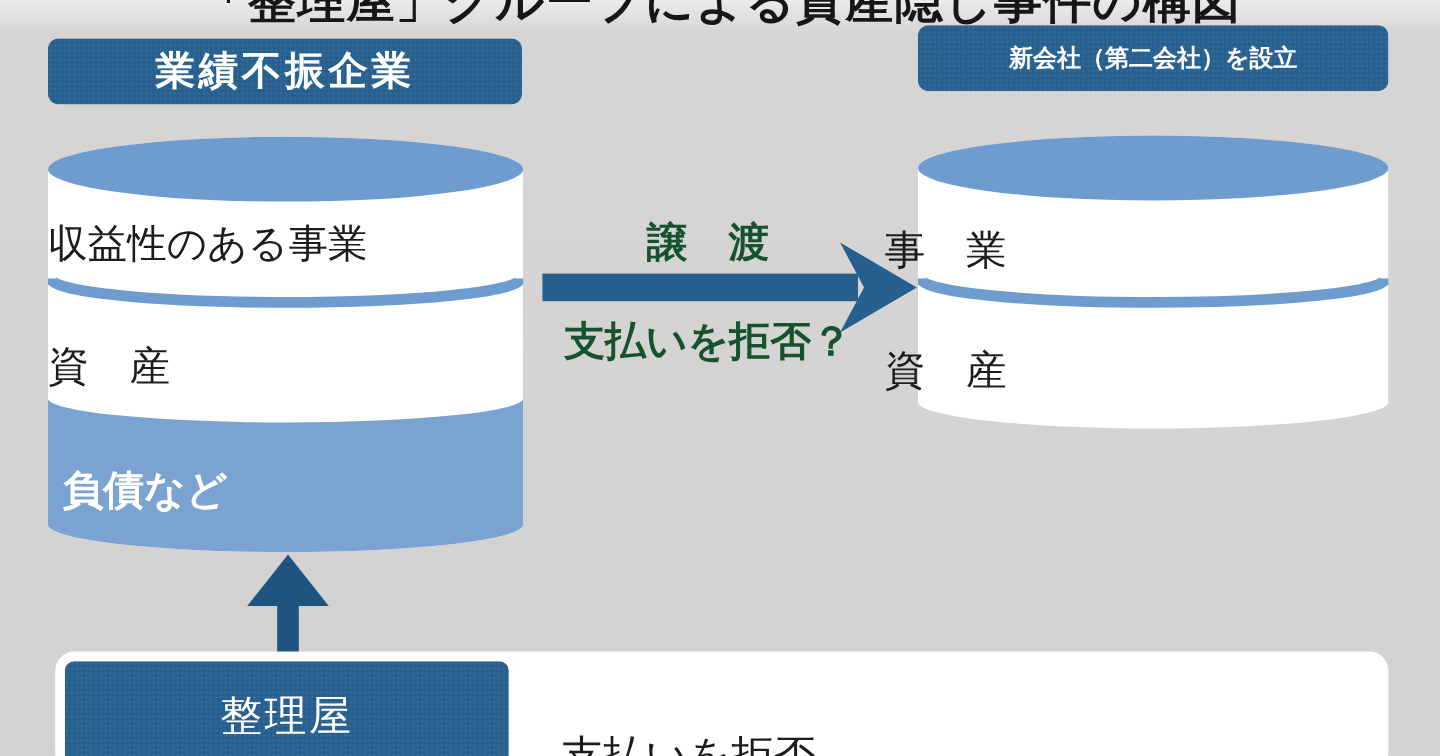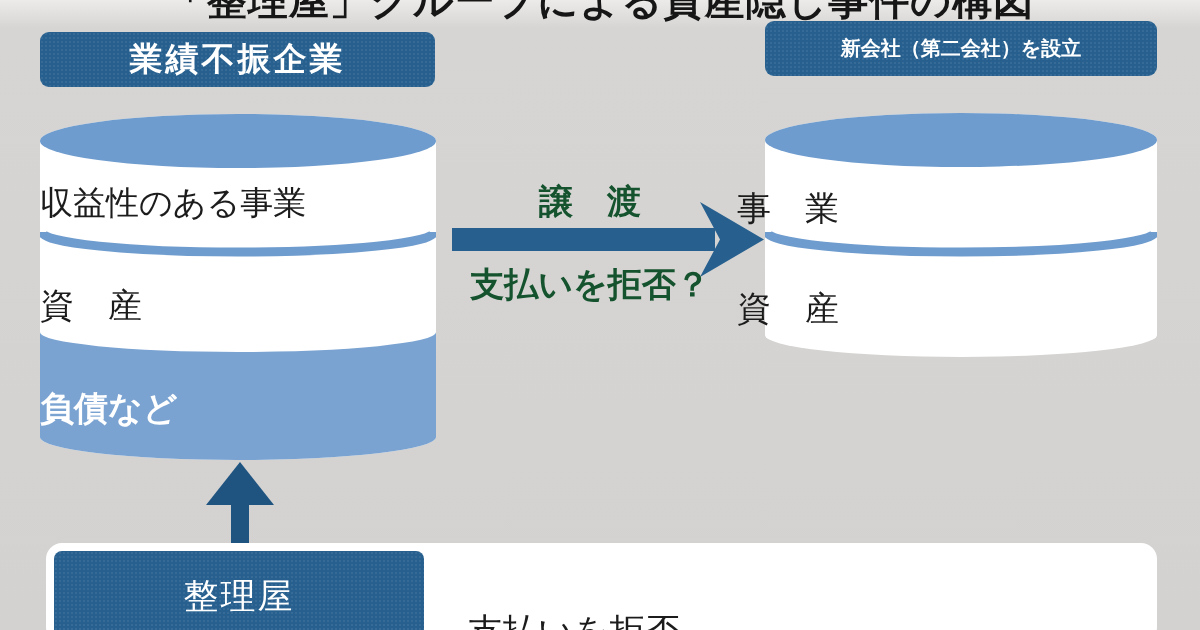--- a/index.html
+++ b/index.html
@@ -21,21 +21,21 @@
     display:flex;align-items:center;justify-content:center;
     letter-spacing:3px;
   }
   .hdr-left{left:40px;top:32px;width:395px;height:55px;font-size:33px;}
   .hdr-right{left:765px;top:21px;width:392px;height:55px;font-size:20px;letter-spacing:0;}
   .cyl-label{
     color:#1c1c1c;font-size:33px;white-space:nowrap;
   }
   .lbl-left{left:40px;width:396px;}
   .lbl-right{left:737px;width:336px;}
-  .lbl-liab{color:#fff;font-weight:bold;font-size:34px;}
+  .lbl-liab{color:#fff;font-weight:bold;font-size:34px;padding-left:12px;}
   .arrow-label{text-align:center;font-weight:bold;color:#14532d;font-size:34px;white-space:nowrap;}
   .bottom-panel{
     left:46px;top:543px;width:1111px;height:100px;background:#fff;border-radius:16px;
   }
   .fixer-box{
     left:54px;top:551px;width:370px;height:92px;border-radius:8px;
     background:#27608f;
     background-image:radial-gradient(rgba(255,255,255,.07) 1px,transparent 1px);
     background-size:4px 4px;
     display:flex;justify-content:center;align-items:flex-start;

